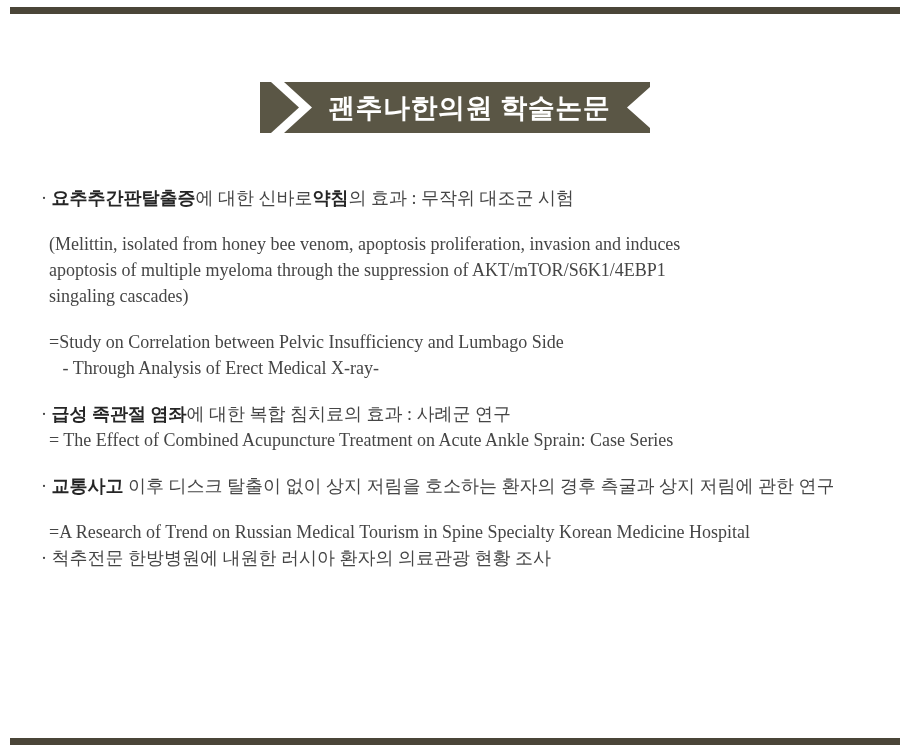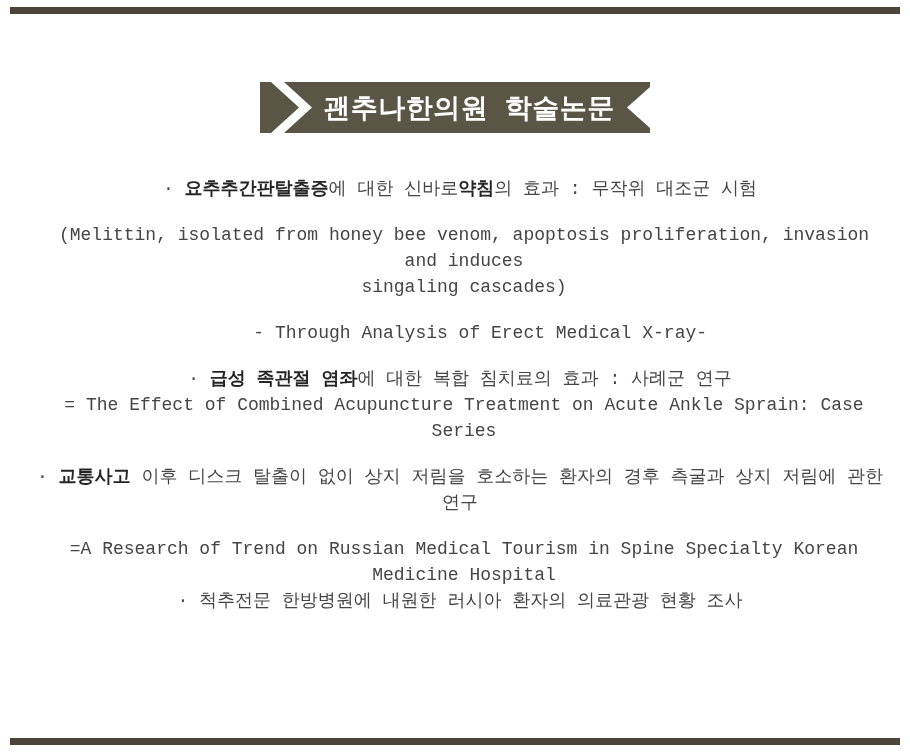--- a/index.html
+++ b/index.html
@@ -6,21 +6,21 @@
     --ribbon:#5a5645;
     --rule:#4a4538;
     --text:#454545;
     --bold:#252525;
   }
   html,body{margin:0;padding:0;background:#ffffff;}
   .page{
     position:relative;
     width:910px;height:752px;
     background:#ffffff;
-    font-family:Liberation Mono, monospace;
+    font-family:Liberation Serif, serif;
     overflow:hidden;
   }
   .rule{
     position:absolute;left:10px;right:10px;height:7px;
     background:var(--rule);
   }
   .rule.top{top:7px;}
   .rule.bottom{bottom:7px;}
   .banner{
     position:absolute;top:82px;left:50%;
@@ -30,21 +30,21 @@
   .banner svg{position:absolute;inset:0;display:block;}
   .banner .banner-title{
     position:absolute;inset:0;
     display:flex;align-items:center;justify-content:center;
     padding-left:28px;box-sizing:border-box;
     color:#ffffff;font-size:27px;font-weight:700;
     letter-spacing:0.5px;white-space:nowrap;
   }
   ul.papers{
     position:absolute;top:172px;left:28px;right:18px;
-    margin:4px;padding:0;list-style:none;text-align:center;
+    margin:13px;padding:0;list-style:none;
   }
   li.paper{margin:0 0 20px 0;}
   .line{
     font-size:18px;line-height:26px;color:var(--text);
     white-space:pre-wrap;
   }
   .line.cont{padding-left:8px;}
   .line b{font-weight:700;color:var(--bold);}
 </style>
 </head>
@@ -61,23 +61,25 @@
     </svg>
     <div class="banner-title">괜추나한의원 학술논문</div>
   </div>
 
   <ul class="papers">
       <li class="paper">
         <div class="line"><span>· </span><b>요추추간판탈출증</b><span>에 대한 신바로</span><b>약침</b><span>의 효과 : 무작위 대조군 시험</span></div>
       </li>
       <li class="paper">
         <div class="line cont"><span>(Melittin, isolated from honey bee venom, apoptosis proliferation, invasion and induces</span></div>
+        <div class="line cont"><span>apoptosis of multiple myeloma through the suppression of AKT/mTOR/S6K1/4EBP1</span></div>
         <div class="line cont"><span>singaling cascades)</span></div>
       </li>
       <li class="paper">
+        <div class="line cont"><span>=Study on Correlation between Pelvic Insufficiency and Lumbago Side</span></div>
         <div class="line cont"><span>   - Through Analysis of Erect Medical X-ray-</span></div>
       </li>
       <li class="paper">
         <div class="line"><span>· </span><b>급성 족관절 염좌</b><span>에 대한 복합 침치료의 효과 : 사례군 연구</span></div>
         <div class="line cont"><span>= The Effect of Combined Acupuncture Treatment on Acute Ankle Sprain: Case Series</span></div>
       </li>
       <li class="paper">
         <div class="line"><span>· </span><b>교통사고</b><span> 이후 디스크 탈출이 없이 상지 저림을 호소하는 환자의 경후 측굴과 상지 저림에 관한 연구</span></div>
       </li>
       <li class="paper">

